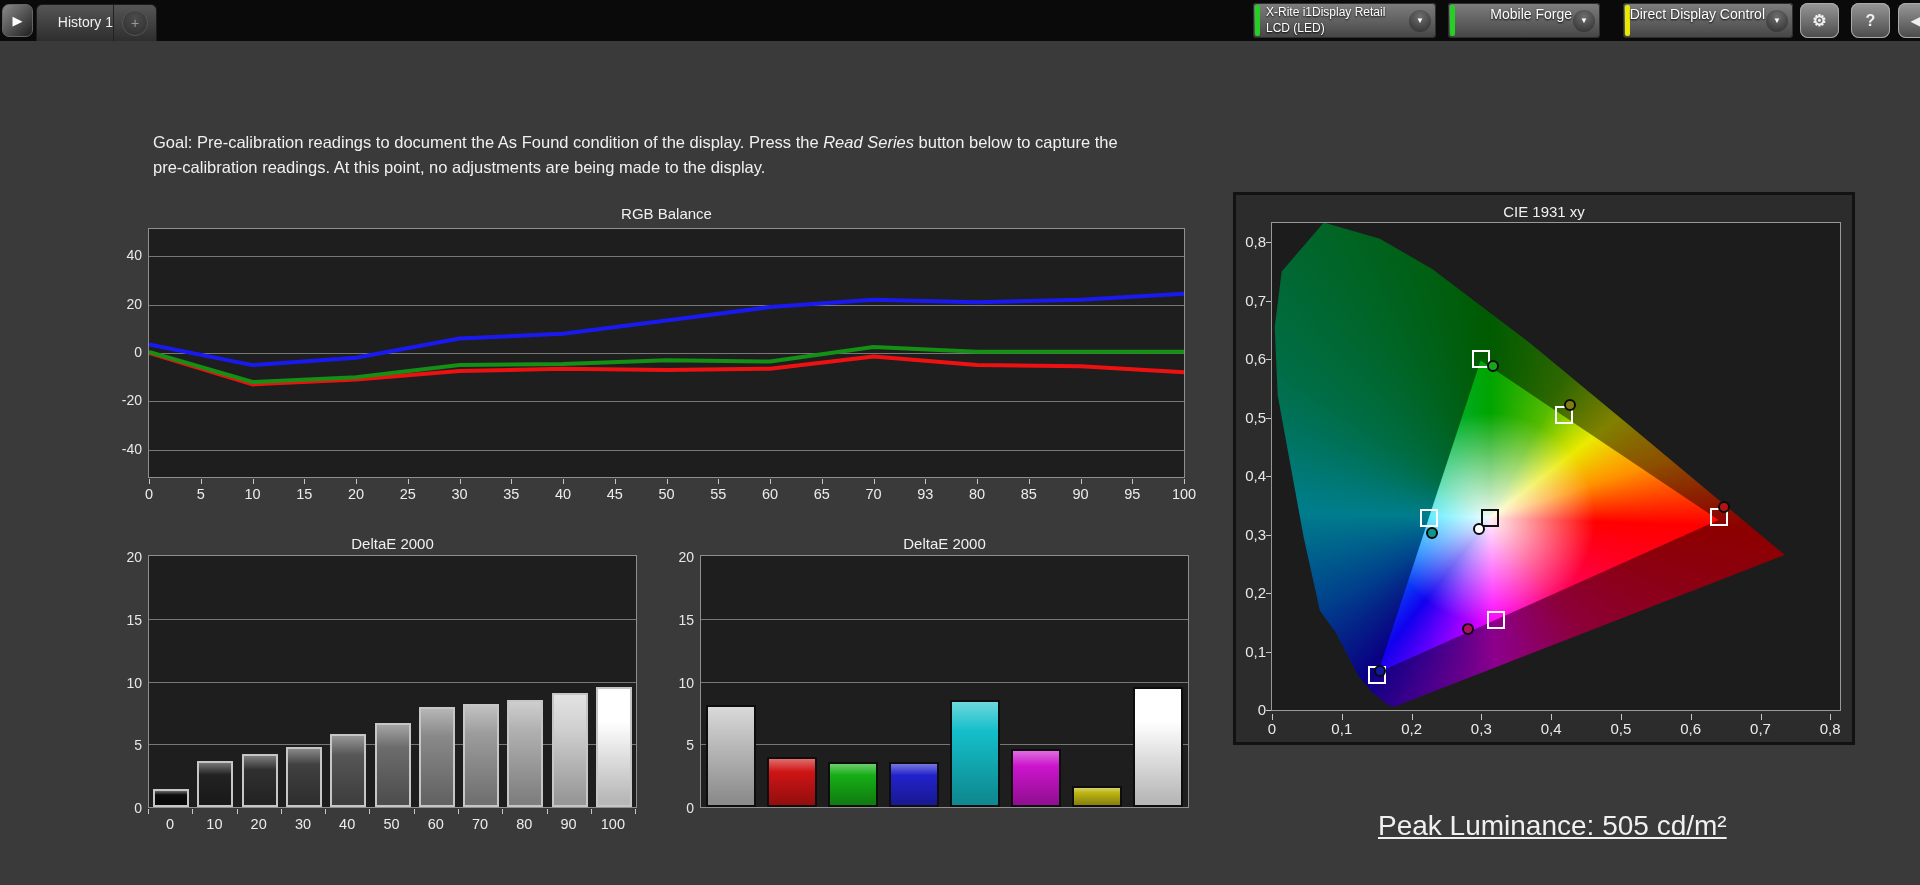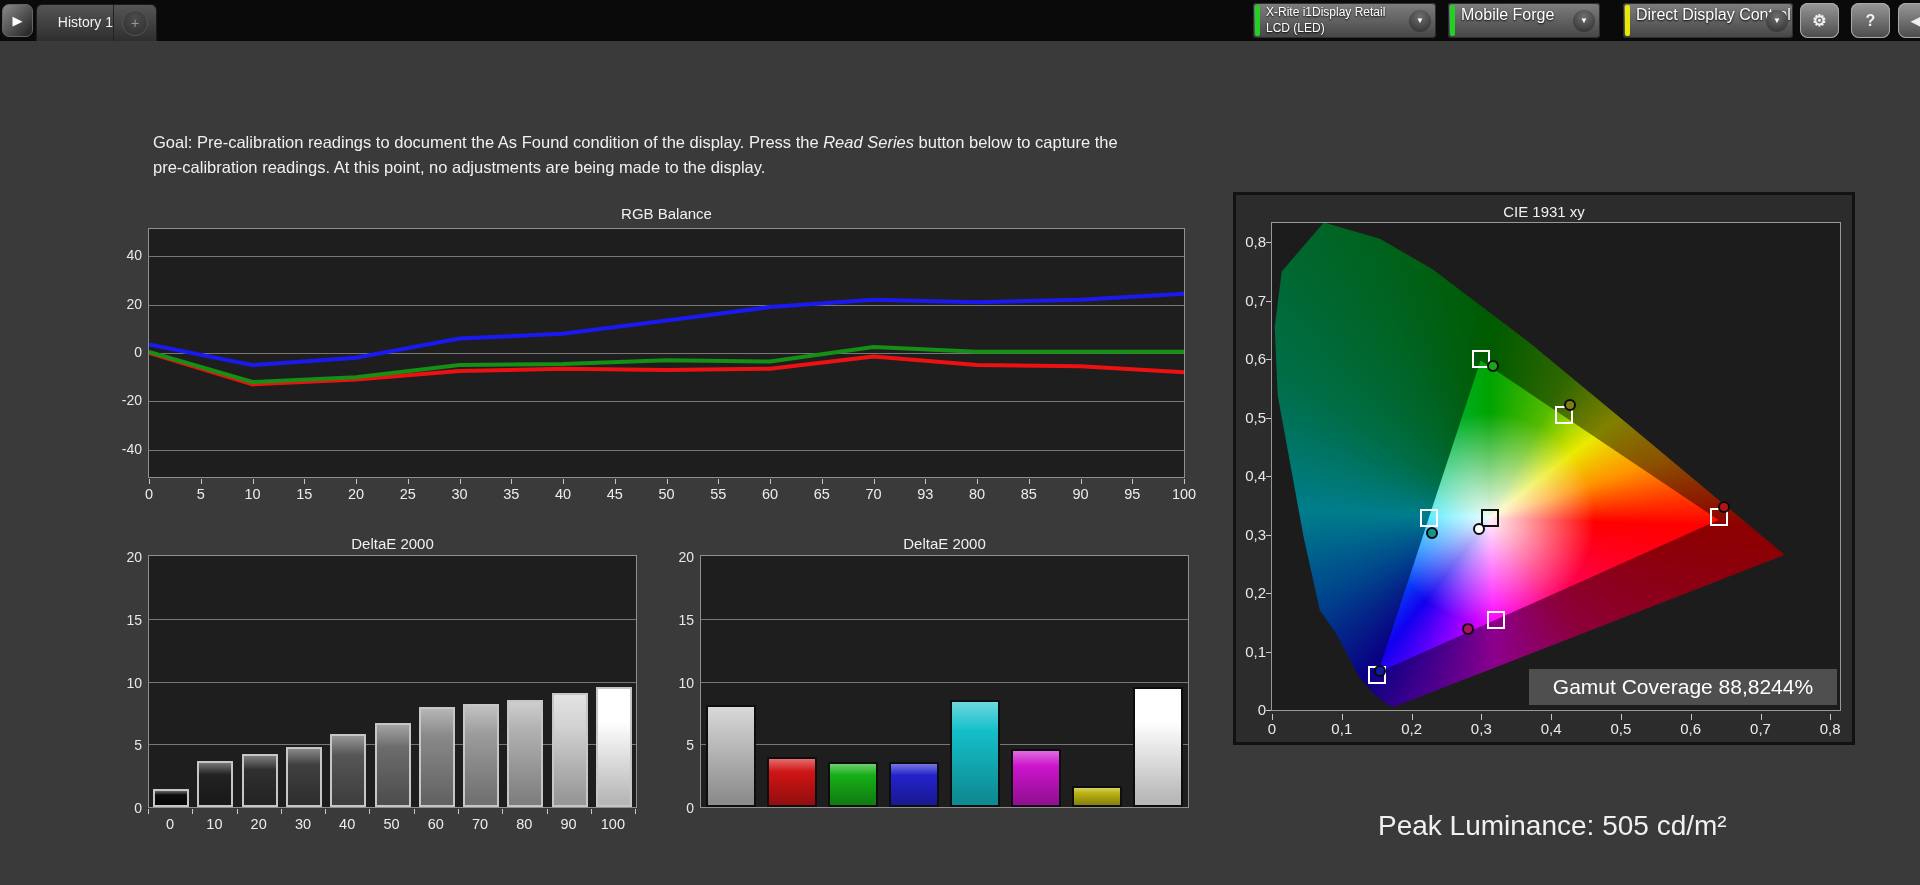--- a/index.html
+++ b/index.html
@@ -17,21 +17,21 @@
   .tab-label { width:76px; text-align:right; line-height:35px; font-size:14px; color:#f0f0f0; cursor:pointer; }
   .tab-add { width:43px; border-left:1px solid #222; position:relative; cursor:pointer; }
   .tab-add .plus-circle { position:absolute; left:8px; top:5px; width:26px; height:26px; border-radius:50%;
                background:radial-gradient(circle at 50% 30%, #4c4c4c, #2d2d2d); border:1px solid #555;
                color:#999; font-size:14px; text-align:center; line-height:24px; }
   .dd { position:absolute; top:3px; height:35px; border-radius:4px; cursor:pointer;
         background:linear-gradient(#7e7e7e,#454545); box-shadow:inset 0 0 0 1px #2e2e2e; }
   .dd .strip { position:absolute; left:2px; top:2px; bottom:2px; width:5px; border-radius:2px; }
   .dd .lines { position:absolute; left:13px; right:28px; top:2px; color:#fff; font-size:12px;
                line-height:15.5px; text-shadow:0 1px 2px #000; white-space:nowrap; }
-  .dd.single .lines { top:0; bottom:12px; display:flex; align-items:center; font-size:16px; }
+  .dd.single .lines { top:0; bottom:12px; display:flex; align-items:center; font-size:14px;justify-content:flex-end; }
   .dd .chev { position:absolute; right:5px; top:50%; margin-top:-11px; width:22px; height:22px; border-radius:50%;
               background:radial-gradient(circle at 50% 30%, #6e6e6e, #2b2b2b); color:#fff;
               font-size:8px; text-align:center; line-height:22px; }
   .icon-btn { position:absolute; top:3px; width:39px; height:35px; border-radius:8px; cursor:pointer;
               background:linear-gradient(#989898,#4a4a4a); box-shadow:inset 0 0 0 1px #aaa;
               color:#efefef; font-size:16px; font-weight:bold; text-align:center; line-height:35px; }
   #dd-meter { left:1253px; width:183px; } #dd-source { left:1448px; width:152px; } #dd-control { left:1623px; width:170px; }
   #btn-gear { left:1800px; } #btn-help { left:1851px; } #btn-collapse { left:1898px; }
   #dd-meter .strip, #dd-source .strip { background:#25d025; } #dd-control .strip { background:#e8e800; }
 
@@ -80,21 +80,21 @@
   .ytickmark { position:absolute; left:-6px; width:5px; height:1px; background:#c8c8c8; }
   #cie-xaxis { position:absolute; left:0; top:490px; width:100%; height:30px; }
   #cie-xaxis .xlab { font-size:15px; }
   #cie-ylabels .ylab { font-size:15px; }
   .sq { position:absolute; width:18px; height:18px; border:2px solid #fff; }
   .dot { position:absolute; width:12px; height:12px; border:2px solid #0a0a0a; border-radius:50%; }
   #cie-coverage { position:absolute; right:3px; bottom:5px; width:308px; height:36px;
                   background:rgba(82,82,82,.95); display:flex; align-items:center; justify-content:center;
                   font-size:21px; color:#fff; }
 
-  .peak { position:absolute; left:1378px; top:810px; font-size:28px; color:#f0f0f0; }
+  .peak { position:absolute; left:1378px; top:810px; font-size:28px; color:#f0f0f0;text-decoration:underline; }
 </style>
 </head>
 <body>
 
 <div class="app">
 
   <div class="topbar">
     <div class="nav-btn">
       <span>▶</span>
     </div>
@@ -327,21 +327,20 @@
           <div class="xlab" style="left: 279.1px;">0,4</div>
           <div class="tick" style="left: 348.9px; top: 1px; height: 6px;"></div>
           <div class="xlab" style="left: 348.9px;">0,5</div>
           <div class="tick" style="left: 418.7px; top: 1px; height: 6px;"></div>
           <div class="xlab" style="left: 418.7px;">0,6</div>
           <div class="tick" style="left: 488.5px; top: 1px; height: 6px;"></div>
           <div class="xlab" style="left: 488.5px;">0,7</div>
           <div class="tick" style="left: 558.2px; top: 1px; height: 6px;"></div>
           <div class="xlab" style="left: 558.2px;">0,8</div>
         </div>
-      <div id="cie-coverage">Gamut Coverage 88,8244%</div>
     <div class="ytickmark" style="top: 487px;"></div>
         <div class="ytickmark" style="top: 428.5px;"></div>
         <div class="ytickmark" style="top: 370.1px;"></div>
         <div class="ytickmark" style="top: 311.6px;"></div>
         <div class="ytickmark" style="top: 253.1px;"></div>
         <div class="ytickmark" style="top: 194.7px;"></div>
         <div class="ytickmark" style="top: 136.2px;"></div>
         <div class="ytickmark" style="top: 77.8px;"></div>
         <div class="ytickmark" style="top: 19.3px;"></div>
       </div>

